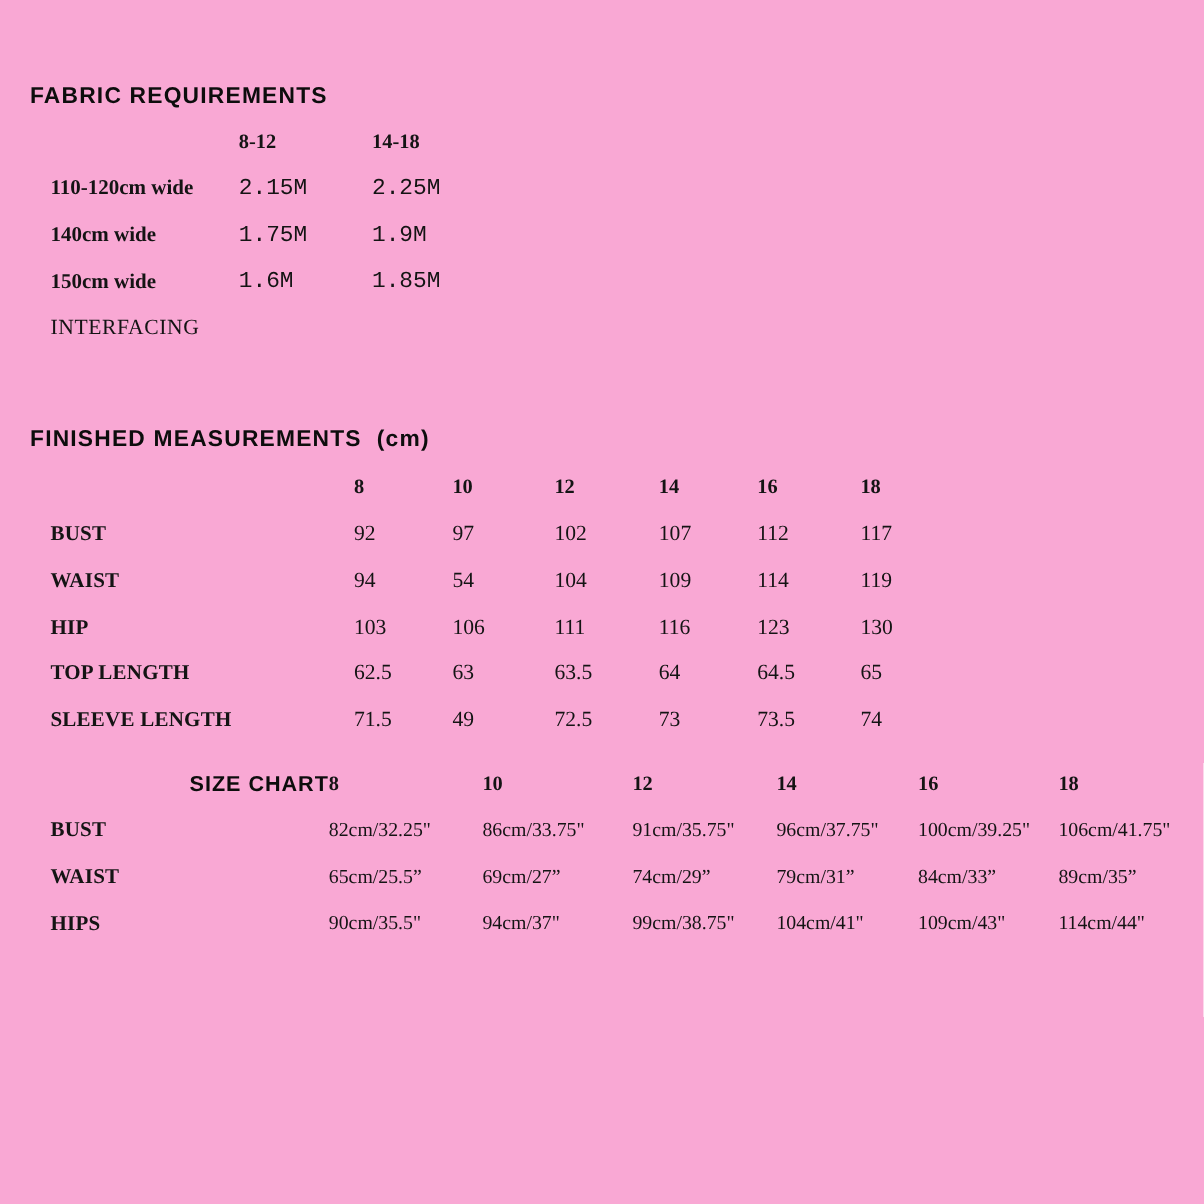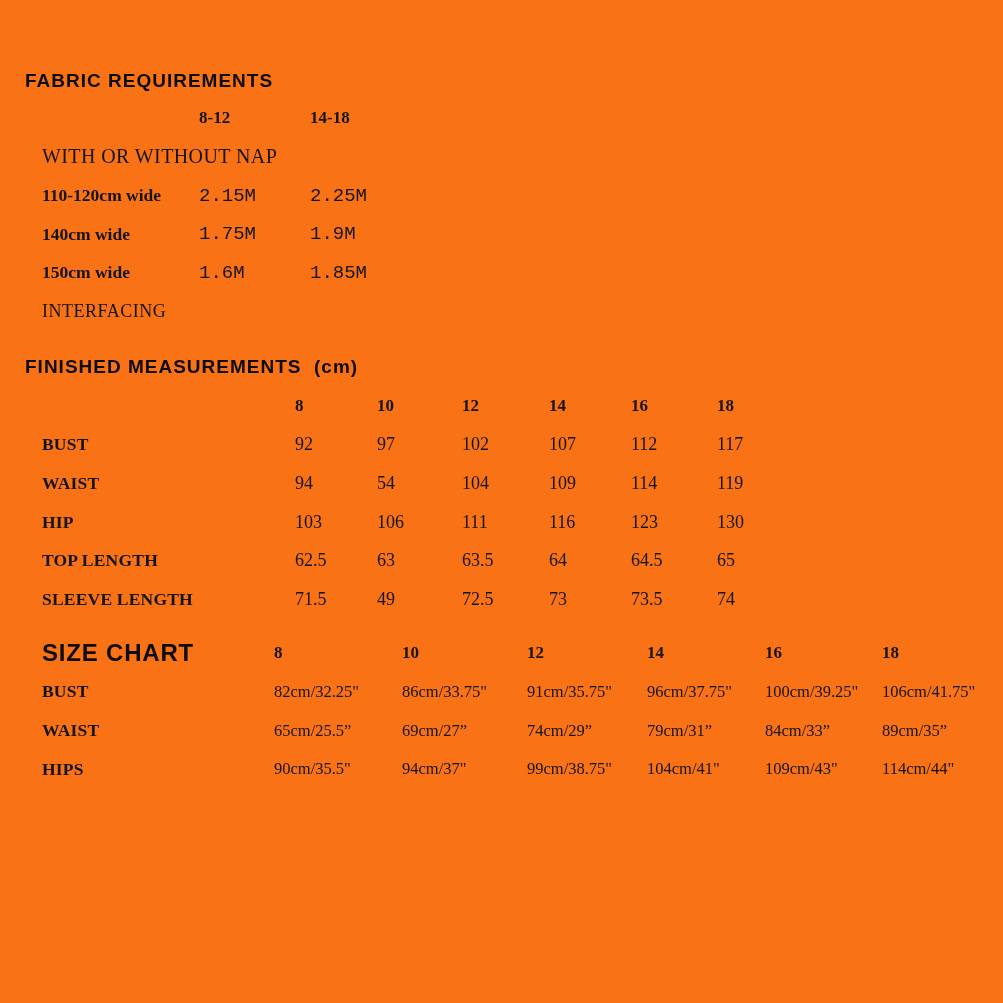--- a/index.html
+++ b/index.html
@@ -1,20 +1,20 @@
 <!DOCTYPE html>
 <html><head>
 <meta charset="utf-8">
 <style>
   html, body { margin: 0; padding: 0; background: #ffffff; }
   .page {
     position: relative;
     width: 1003px;
     height: 1003px;
-    background: #f97316;
+    background: #f9a8d4;
     font-family: "Liberation Serif", serif;
     color: #141414;
     overflow: hidden;
   }
   .sans-heading {
     font-family: "Liberation Sans", sans-serif;
     font-weight: bold;
     font-size: 19px;
     letter-spacing: 1px;
     color: #0d0d0d;
@@ -55,37 +55,34 @@
 
   .size-hdr   { font-weight: bold; font-size: 17px; }
   .nap        { font-size: 20px; letter-spacing: 0.4px; }
   .fab-label  { font-weight: bold; font-size: 17.5px; }
   .fab-val    { font-size: 19px; font-family: Liberation Mono, monospace; }
   .interfacing{ font-weight: normal; font-size: 18px; letter-spacing: 0.5px; }
   .meas-label { font-weight: bold; font-size: 17.5px; letter-spacing: 0.2px; }
   .meas-val   { font-size: 18px; }
   .chart-label{ font-weight: bold; font-size: 17.5px; letter-spacing: 0.2px; }
   .chart-val  { font-size: 16.5px; }
-  .sc-heading { font-size: 24px; letter-spacing: 0.8px; }
+  .sc-heading { font-size: 18px; letter-spacing: 0.8px; text-align: right; }
 </style>
 </head>
 <body>
 
 <div class="page">
 
   <div id="fabric-heading" class="sans-heading">FABRIC REQUIREMENTS</div>
 
   <div id="fabric-table">
     <div class="row">
       <div class="cell fc0"></div>
       <div class="cell fc1 size-hdr">8-12</div>
       <div class="cell fc2 size-hdr">14-18</div>
-    </div>
-    <div class="row">
-      <div class="nap">WITH OR WITHOUT NAP</div>
     </div>
     <div class="row">
       <div class="cell fc0 fab-label">110-120cm wide</div>
       <div class="cell fc1 fab-val">2.15M</div>
       <div class="cell fc2 fab-val">2.25M</div>
     </div>
     <div class="row">
       <div class="cell fc0 fab-label">140cm wide</div>
       <div class="cell fc1 fab-val">1.75M</div>
       <div class="cell fc2 fab-val">1.9M</div>

